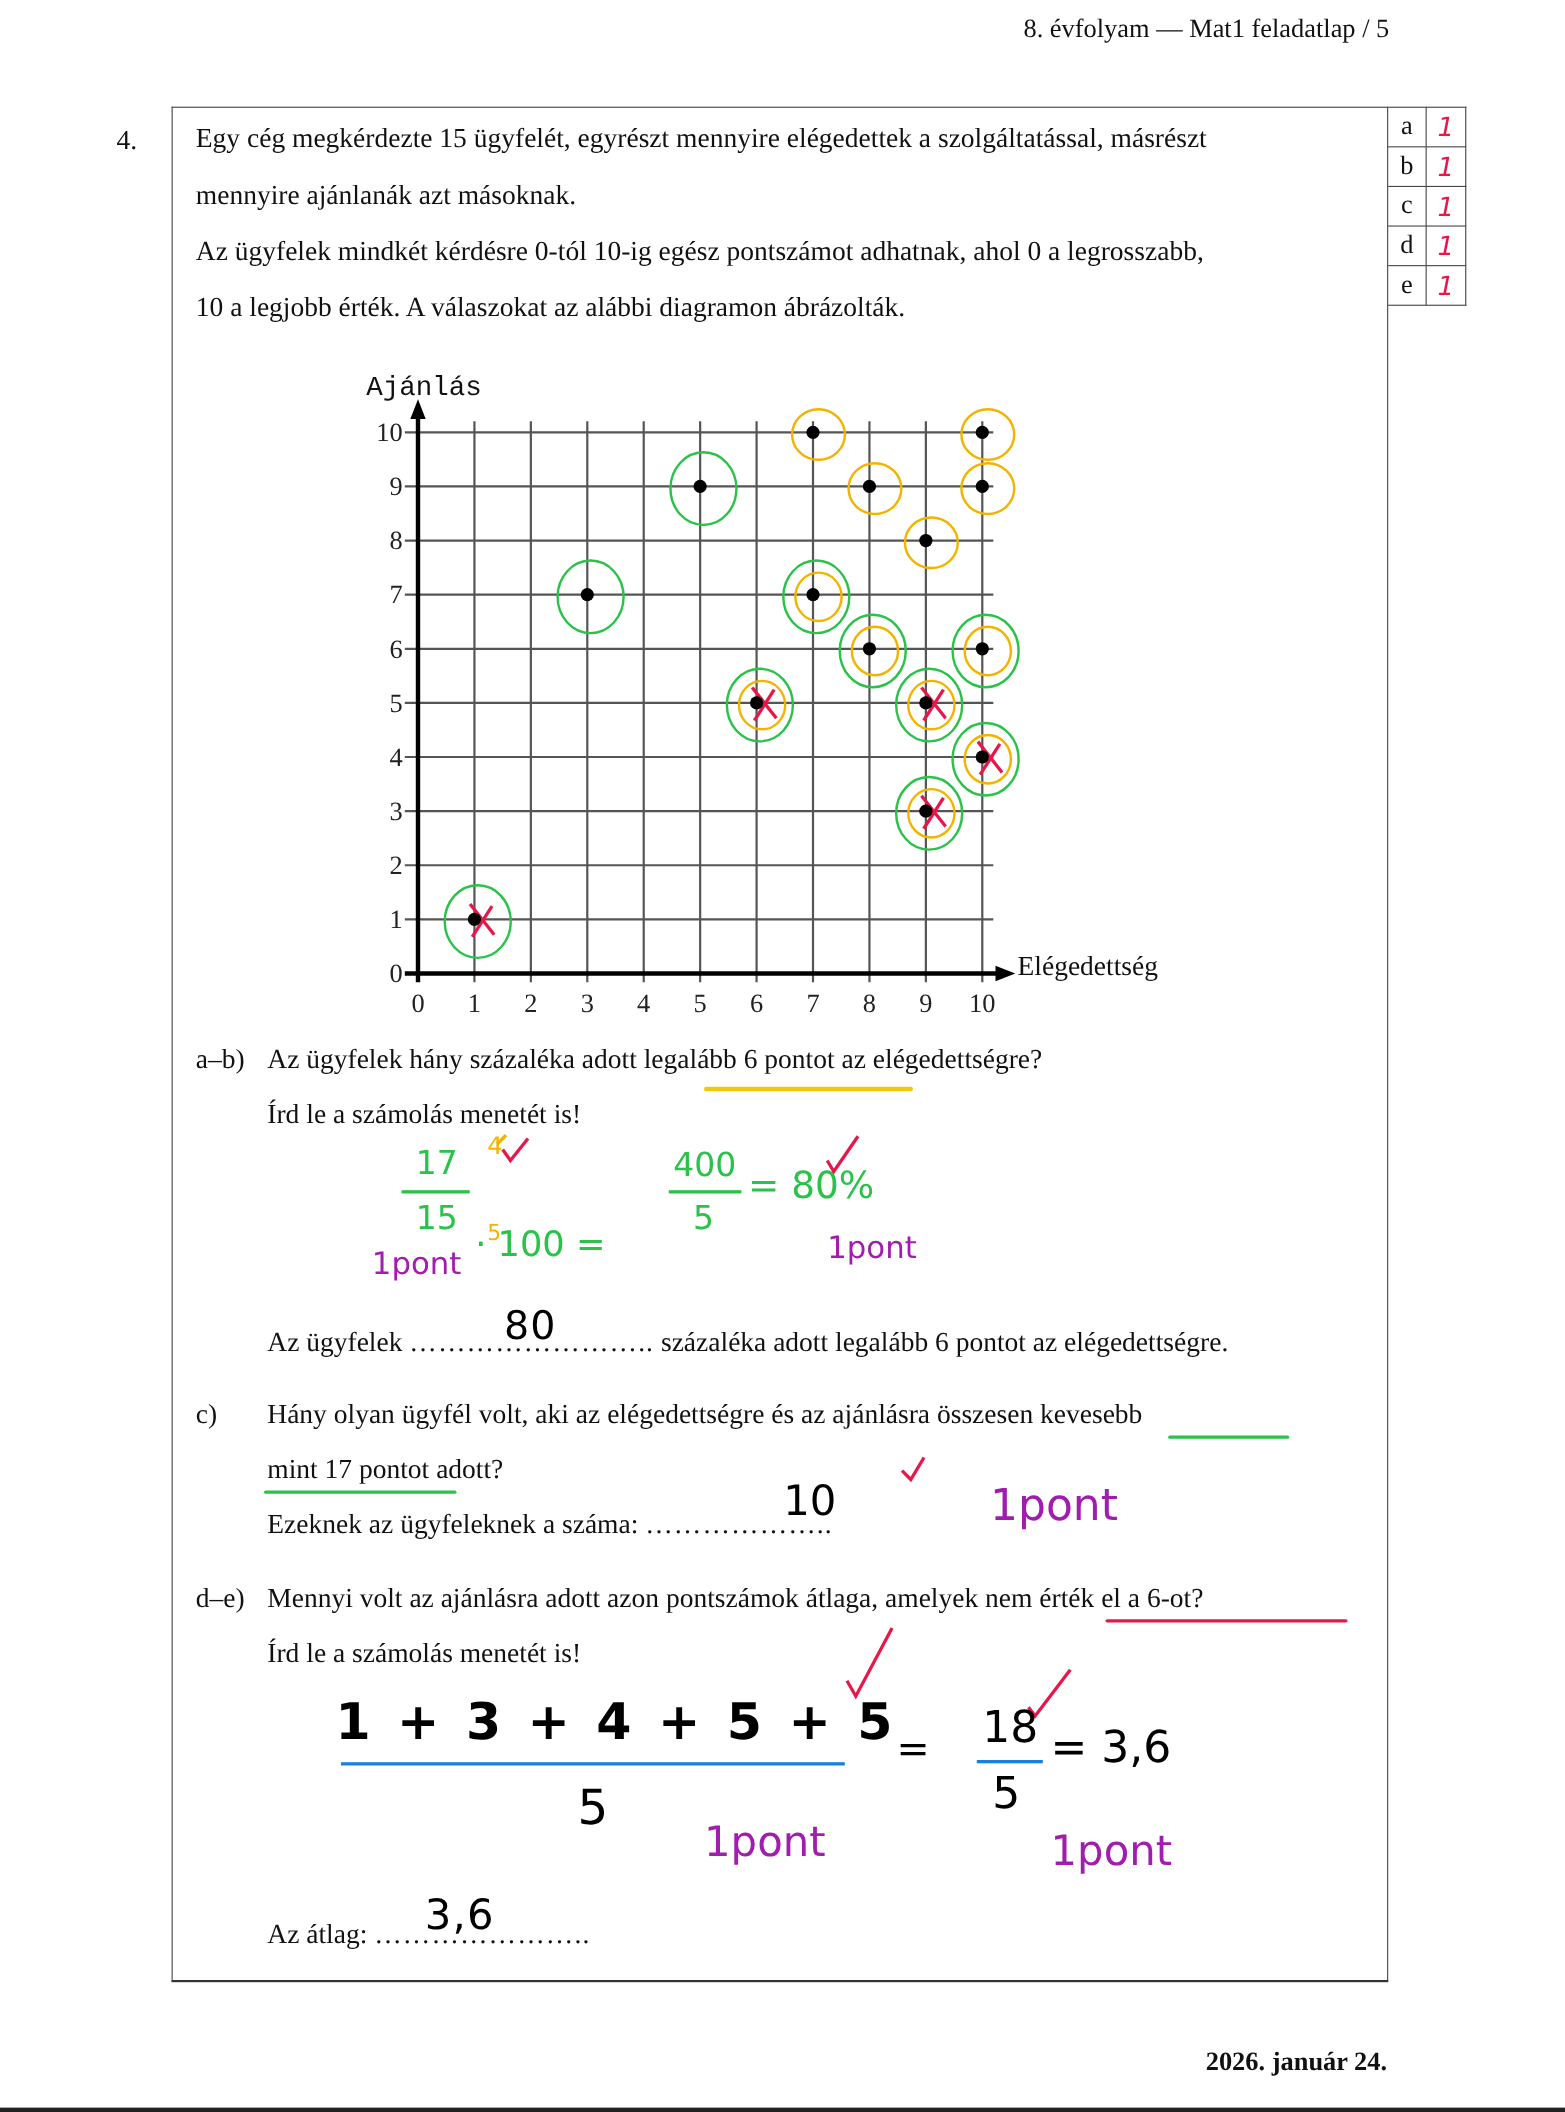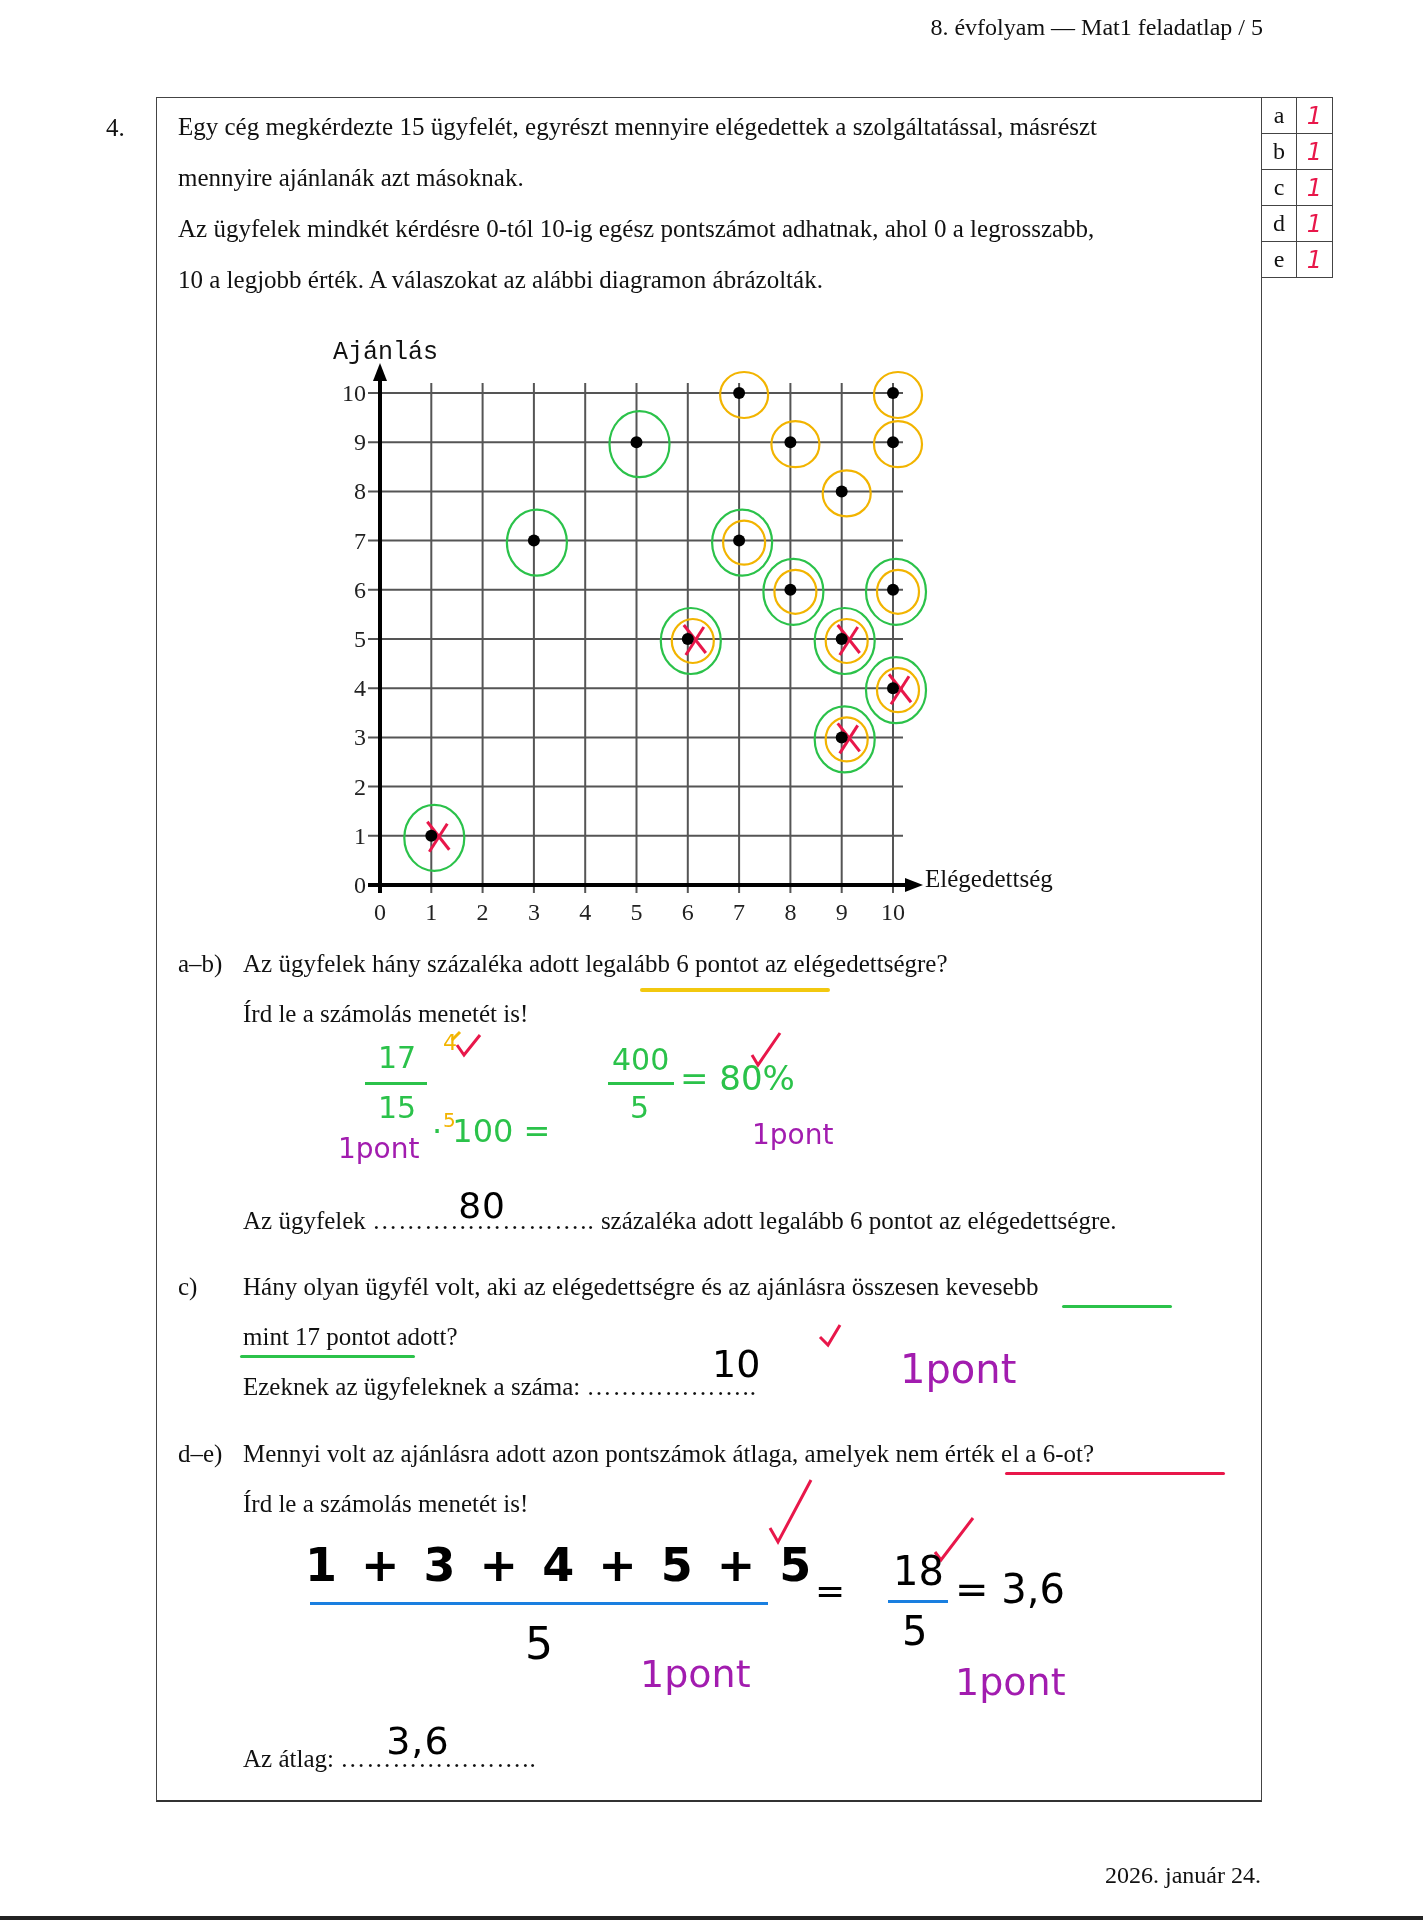--- a/index.html
+++ b/index.html
@@ -1,20 +1,20 @@
 <!DOCTYPE html>
 <html><head>
 <meta charset="utf-8">
 <style>
   html, body { margin:0; padding:0; background:#ffffff; }
   body { width:1423px; height:1920px; position:relative; overflow:hidden;
          font-family:"Liberation Serif","DejaVu Serif",serif; color:#111; }
   .abs { position:absolute; }
   .header { right:160px; top:14px; font-size:24px; }
-  .footer { right:162px; top:1862px; font-size:24px; }
+  .footer { right:162px; top:1862px; font-size:24px;font-weight:bold; }
   .bottom-rule { left:0; top:1916px; width:1423px; height:4px; background:#222; }
   .task-num { left:106px; top:114px; font-size:25px; }
   .frame { left:156px; top:97px; width:1106px; height:1705px; border:1.5px solid #444; border-bottom:2.5px solid #333; box-sizing:border-box; }
   .score-table { left:1262px; top:97px; border-collapse:collapse; }
   .score-table td { border:1.5px solid #444; width:34px; height:35px; text-align:center; font-size:24px; padding:0; }
   .score-table td.val { width:35px; color:#e8174a; font-family:"DejaVu Sans",sans-serif; font-size:24px; font-style:italic; }
   .score-table tr td:first-child { border-left:none; }
   .p { font-size:25px; line-height:51px; }
   .intro { left:178px; top:101px; width:1070px; }
   .q-label { font-size:25px; }

